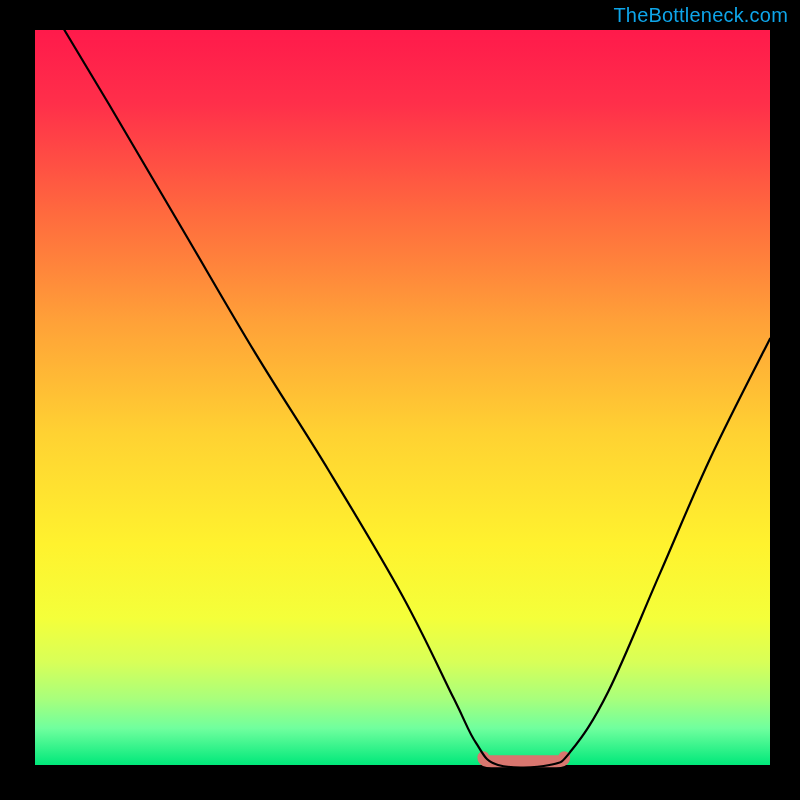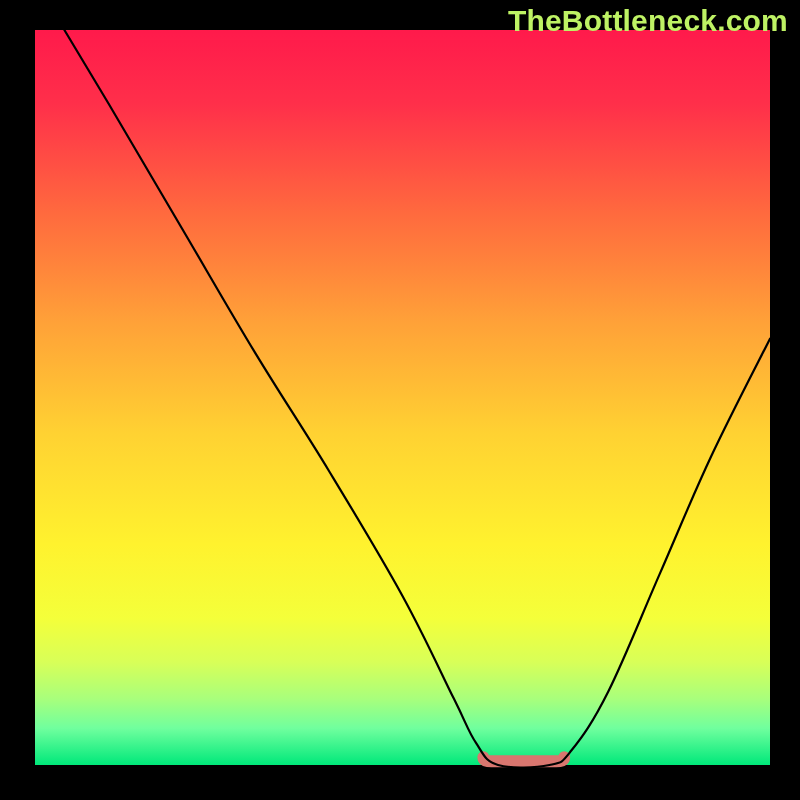--- a/index.html
+++ b/index.html
@@ -14,23 +14,23 @@
   .frame {
     position: relative;
     width: 800px;
     height: 800px;
     background: #000;
   }
   .watermark {
     position: absolute;
     top: 4px;
     right: 12px;
-    color: #bef264;
-    font-size: 30px;
-    font-weight: 700;
+    color: #0ea5e9;
+    font-size: 20px;
+    font-weight: 400;
     letter-spacing: 0.2px;
     z-index: 30;
   }
   svg {
     position: absolute;
     top: 0;
     left: 0;
   }
 </style>
 </head>

